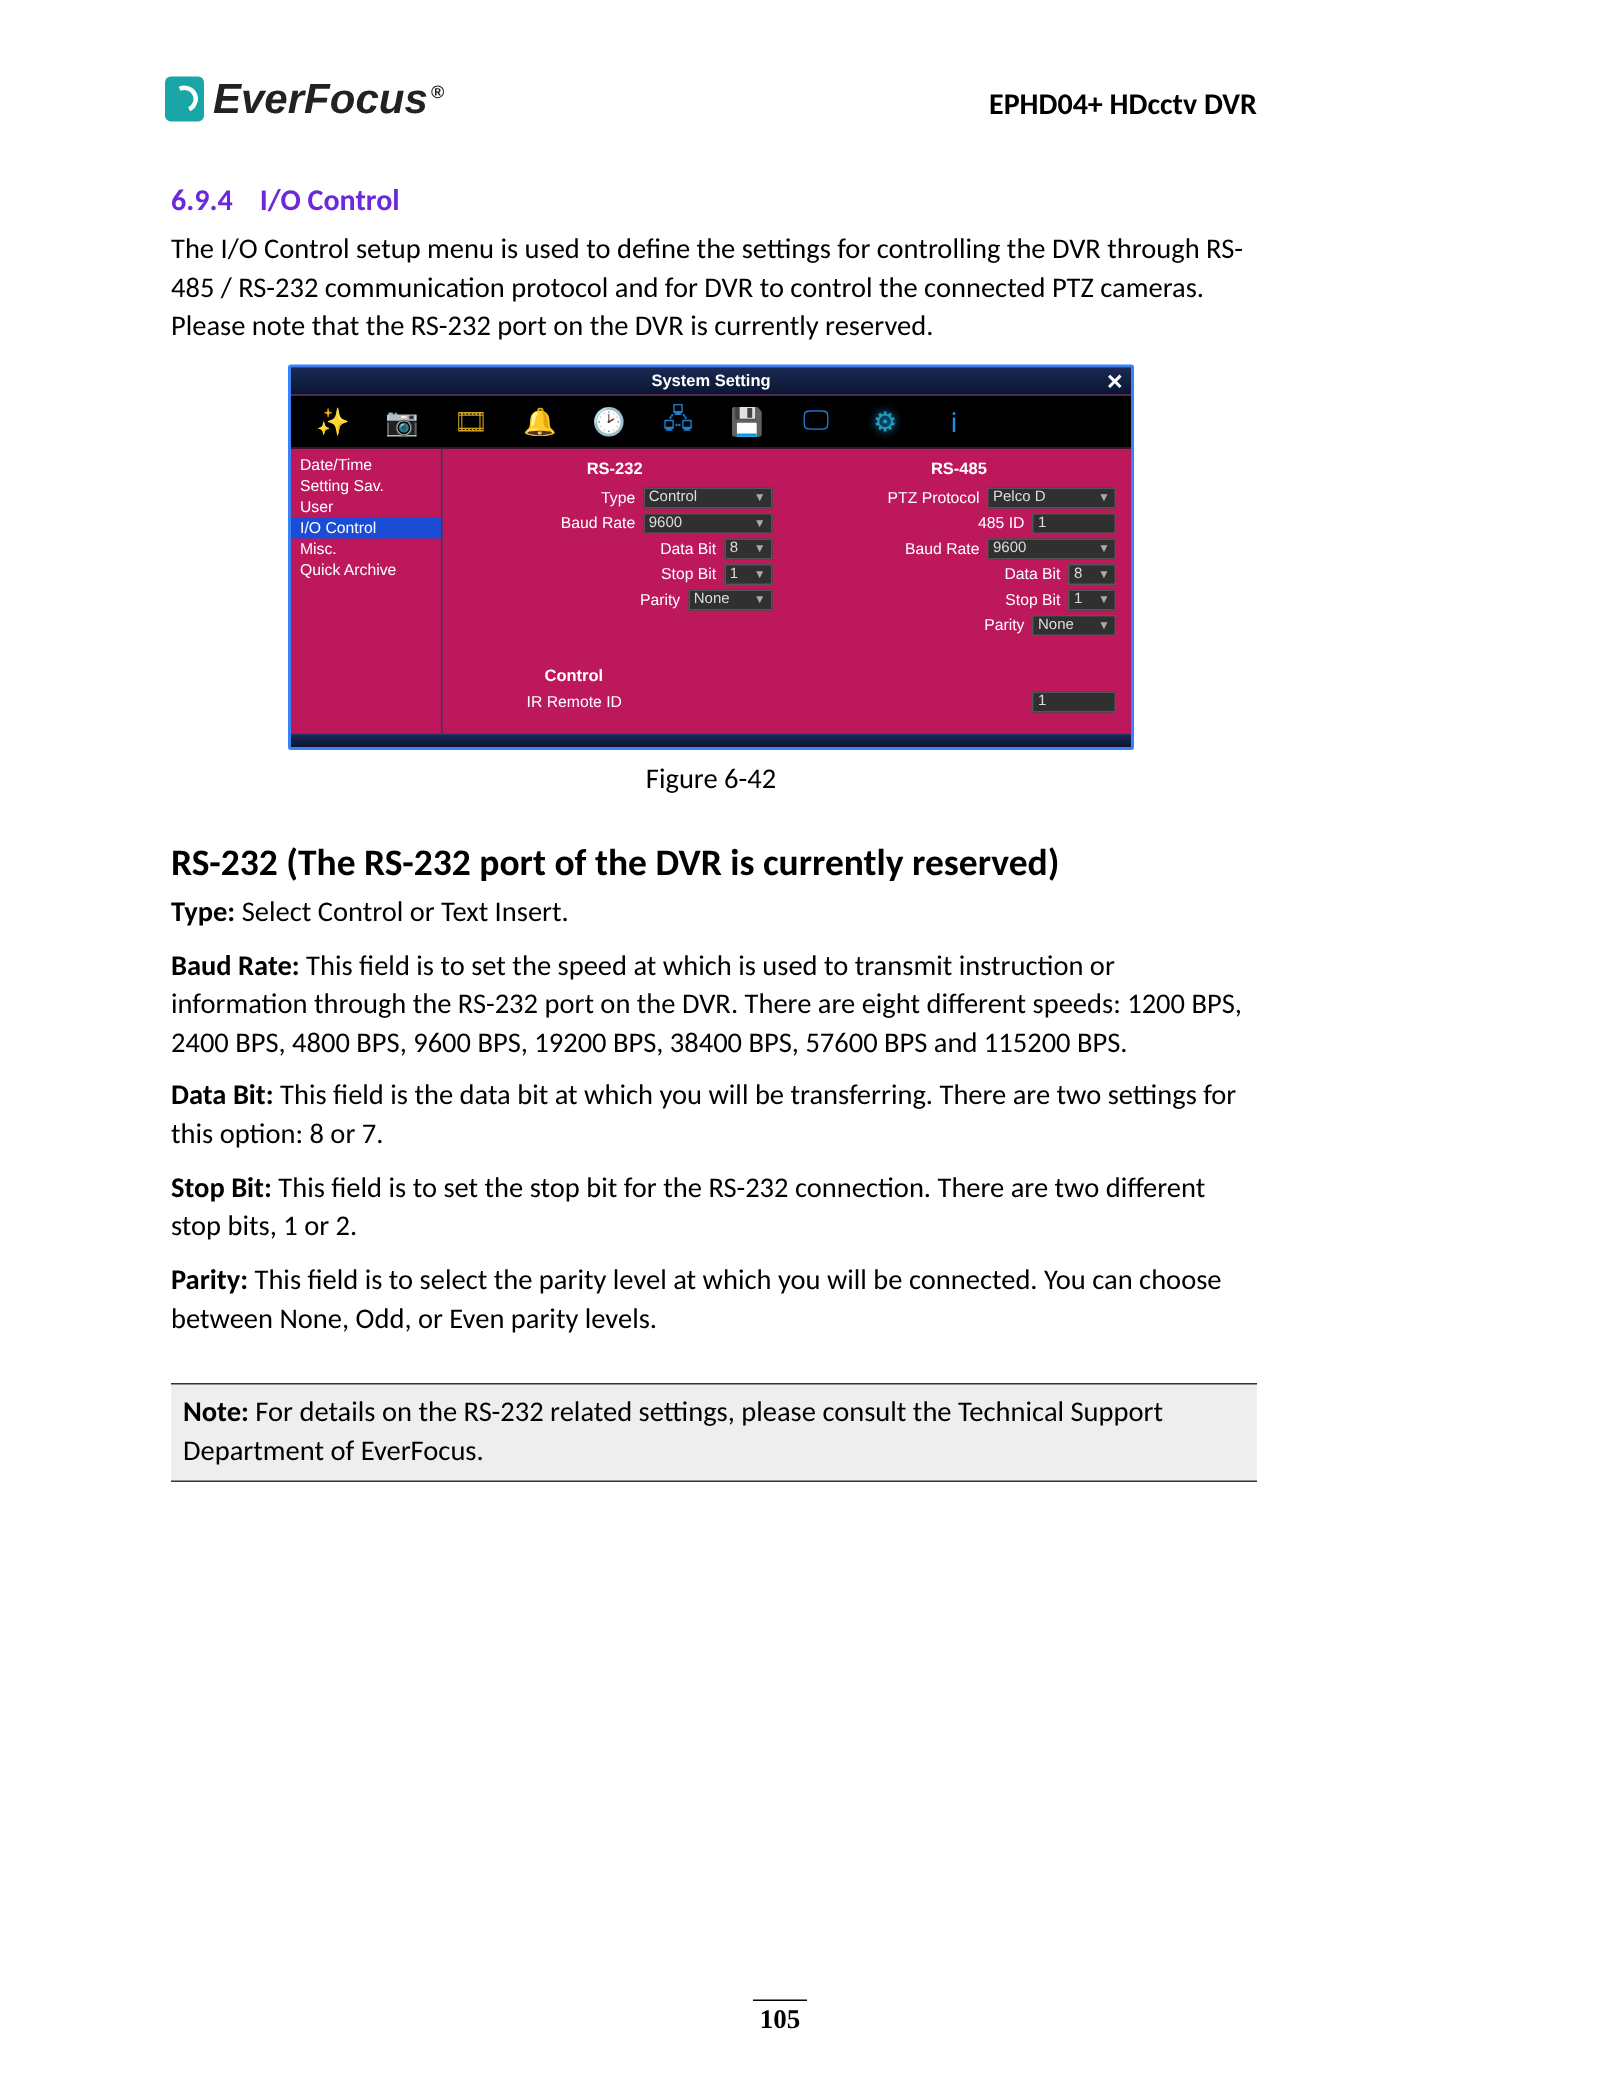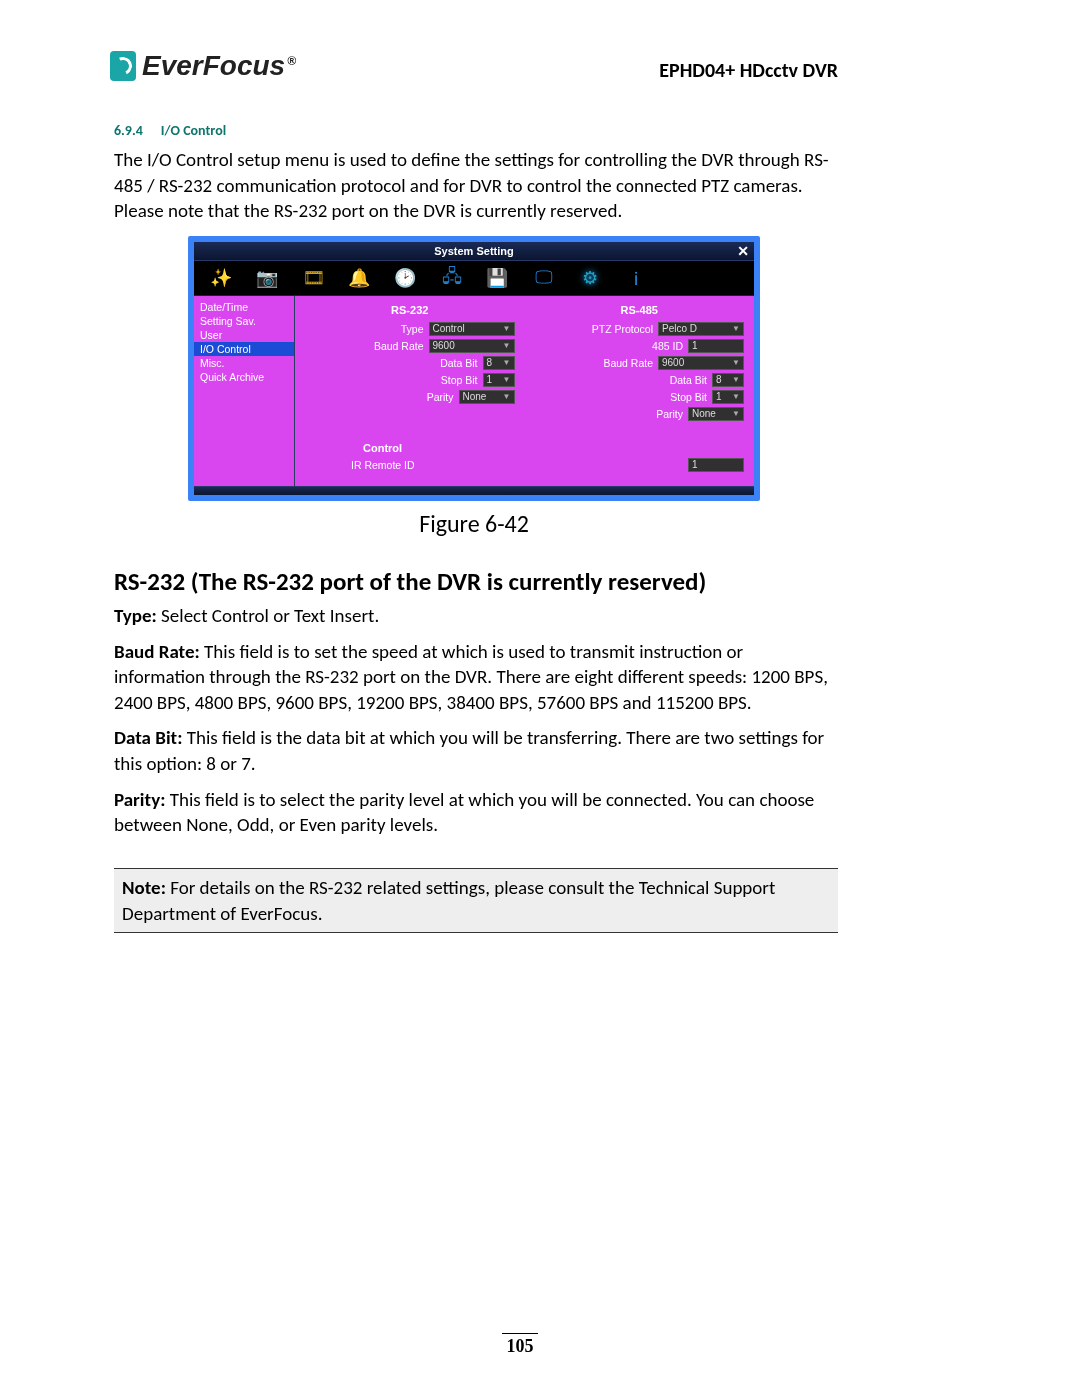--- a/index.html
+++ b/index.html
@@ -60,35 +60,35 @@
     font-size: 12px;
     vertical-align: super;
     margin-left: 2px;
   }
   .doc-title {
     font-weight: bold;
     font-size: 20px;
   }
   .section-heading {
     font-weight: bold;
-    font-size: 14px;
-    color: #0f766e;
+    font-size: 20px;
+    color: #6d28d9;
     margin: 18px 0 8px 4px;
   }
   .section-num {
     margin-right: 18px;
   }
   .body-text {
     font-size: 19px;
     line-height: 1.35;
     margin: 4px 0 8px 4px;
   }
   .fig-caption {
     text-align: center;
-    font-size: 24px;
+    font-size: 19px;
     margin: 8px 0 28px 0;
   }
   .subhead {
     font-weight: bold;
     font-size: 25px;
     margin: 10px 0 6px 4px;
   }
   .para {
     font-size: 19px;
     line-height: 1.35;
@@ -120,22 +120,22 @@
     display: block;
     width: 36px;
     border-top: 1px solid #000;
     margin: 0 auto 2px auto;
   }
 
   
   .dvr-window {
     width: 560px;
     margin: 12px auto 0 auto;
-    background: #d946ef;
-    border: 6px solid #3b82f6;
+    background: #be185d;
+    border: 2px solid #3b82f6;
     border-radius: 2px;
     color: #fff;
     font-family: Arial, sans-serif;
     font-size: 11px;
   }
   .dvr-titlebar {
     background: linear-gradient(#1a2a55,#0a1530);
     text-align: center;
     font-weight: bold;
     font-size: 11px;
@@ -405,18 +405,19 @@
     <div class="dvr-footer"></div>
   </div>
 
   <div class="fig-caption">Figure 6-42</div>
 
   <div class="subhead">RS-232 (The RS-232 port of the DVR is currently reserved)</div>
 
   <div class="para"><b>Type:</b><span> Select Control or Text Insert.</span></div>
   <div class="para"><b>Baud Rate:</b><span> This field is to set the speed at which is used to transmit instruction or information through the RS-232 port on the DVR. There are eight different speeds: 1200 BPS, 2400 BPS, 4800 BPS, 9600 BPS, 19200 BPS, 38400 BPS, 57600 BPS and 115200 BPS.</span></div>
   <div class="para"><b>Data Bit:</b><span> This field is the data bit at which you will be transferring. There are two settings for this option: 8 or 7.</span></div>
+  <div class="para"><b>Stop Bit:</b><span> This field is to set the stop bit for the RS-232 connection. There are two different stop bits, 1 or 2.</span></div>
   <div class="para"><b>Parity:</b><span> This field is to select the parity level at which you will be connected. You can choose between None, Odd, or Even parity levels.</span></div>
 
   <div class="note-box"><b>Note:</b><span> For details on the RS-232 related settings, please consult the Technical Support Department of EverFocus.</span></div>
 
   <div class="page-number">105</div>
 </div>
 
 </body></html>

